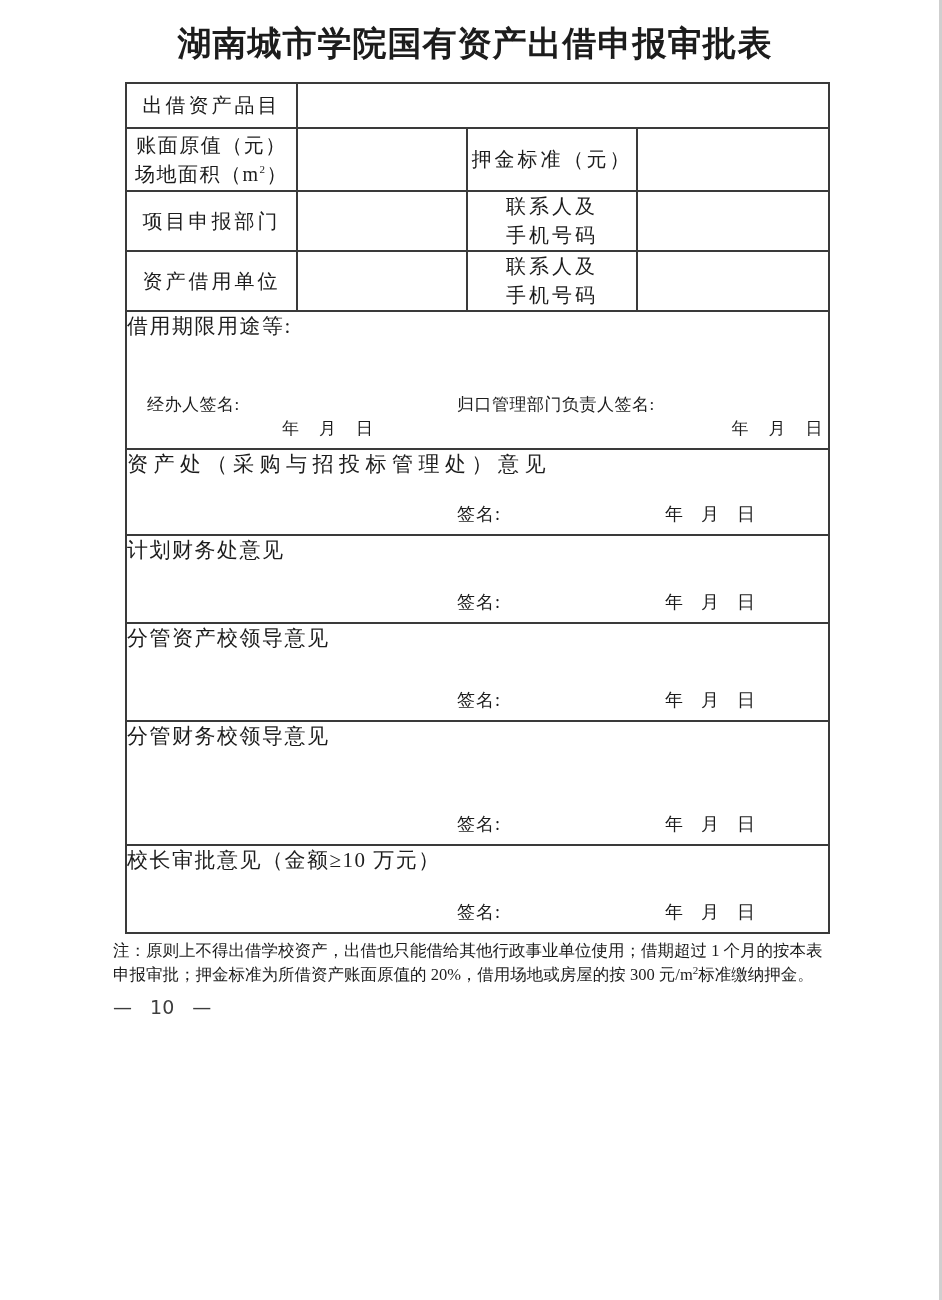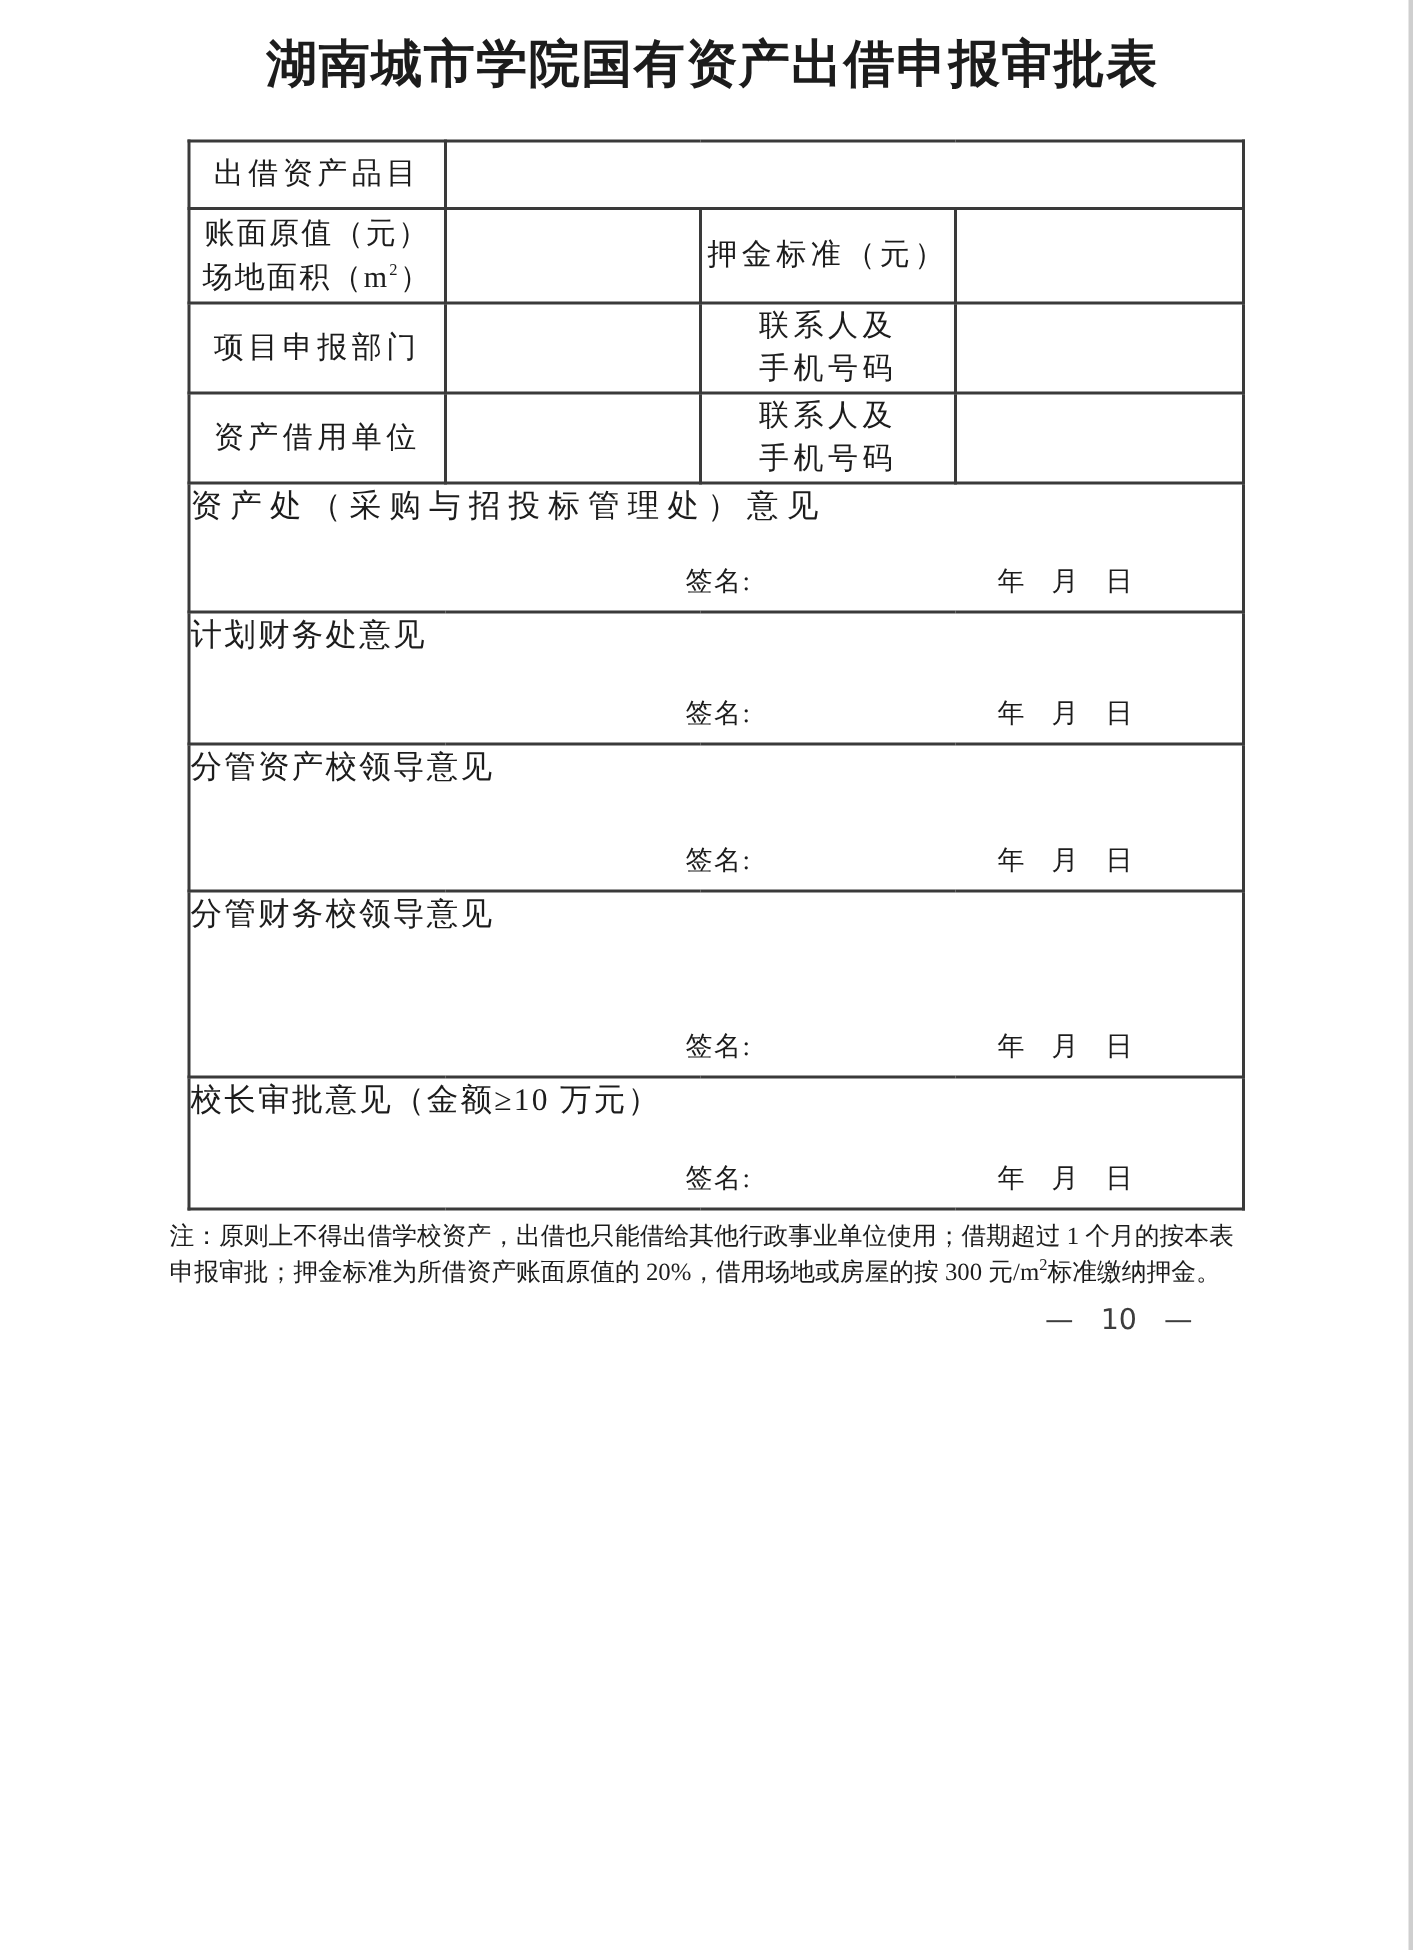--- a/index.html
+++ b/index.html
@@ -7,21 +7,21 @@
     width:942px; height:1300px; background:#ffffff; position:relative;
     font-family:"Liberation Serif","DejaVu Serif",serif; color:#1c1c1c;
     overflow:hidden;
   }
   .page-edge-right { position:absolute; top:0; right:0; width:3px; height:1300px; background:#cfcfcf; }
   .content { position:absolute; left:113px; top:0; width:724px; }
 
   .attachment { margin:163px 0 0 12px; font-size:22px; letter-spacing:1px; }
   .doc-title { margin:26px 0 0 0; text-align:center; font-size:34px; font-weight:bold; letter-spacing:1px; line-height:36px; }
 
-  table.form { border-collapse:collapse; table-layout:fixed; width:703px; margin:31px 0 0 12px;padding-left:25px; }
+  table.form { border-collapse:collapse; table-layout:fixed; width:703px; margin:20px 0 0 12px;padding-left:25px; }
   table.form td { border:2px solid #3a3a3a; padding:0; overflow:hidden; }
 
   td.lab { text-align:center; vertical-align:middle; font-size:20px; letter-spacing:3px; line-height:29px; }
   td.lab .tight { letter-spacing:1.5px; }
   td.blank { background:#ffffff; }
 
   td.wide { position:relative; vertical-align:top; font-size:21px; letter-spacing:1.5px; padding:6px 10px 0 12px; }
   td.wide.spread { letter-spacing:5.5px; }
   td.wide .cell-label { letter-spacing:inherit; }
 
@@ -30,21 +30,21 @@
 
   .sig1  { position:absolute; left:20px;  bottom:32px; font-size:17px; letter-spacing:0.5px; }
   .sig2  { position:absolute; left:330px; bottom:32px; font-size:17px; letter-spacing:0.5px; }
   .date1 { position:absolute; left:155px; bottom:8px;  font-size:17px; }
   .date2 { position:absolute; right:4px;  bottom:8px;  font-size:17px; }
 
   sup.sq { font-size:11px; vertical-align:super; line-height:0; }
 
   .notes { margin:5px 0 0 0; font-size:16.5px; line-height:24px; white-space:nowrap; letter-spacing:0; }
   .page-number {
-    margin:9px 42px 0 0; text-align:right; font-size:19px; color:#3d3d3d;
+    margin:9px 42px 0 0; text-align:left; font-size:19px; color:#3d3d3d;
     font-family:"DejaVu Sans","Liberation Sans",sans-serif; word-spacing:12px;
   }
 </style>
 </head>
 <body>
 
 <div class="content">
 
 
   <div class="doc-title">湖南城市学院国有资产出借申报审批表</div>
@@ -86,20 +86,29 @@
     <tr style="height:57px">
       <td class="lab">资产借用单位</td>
       <td class="blank"></td>
       <td class="lab">
         <div>联系人及</div>
         <div>手机号码</div>
       </td>
       <td class="blank"></td>
     </tr>
 
+    <tr style="height:138px">
+      <td class="wide" colspan="4">
+        <div class="cell-label">借用期限用途等:</div>
+        <span class="sig1">经办人签名:</span>
+        <span class="sig2">归口管理部门负责人签名:</span>
+        <span class="date1">年　月　日</span>
+        <span class="date2">年　月　日</span>
+      </td>
+    </tr>
 
     <tr style="height:86px">
       <td class="wide spread" colspan="4">
         <div class="cell-label">资产处（采购与招投标管理处）意见</div>
         <span class="sign-label">签名:</span>
         <span class="date-line">年　月　日</span>
       </td>
     </tr>
 
     <tr style="height:88px">

